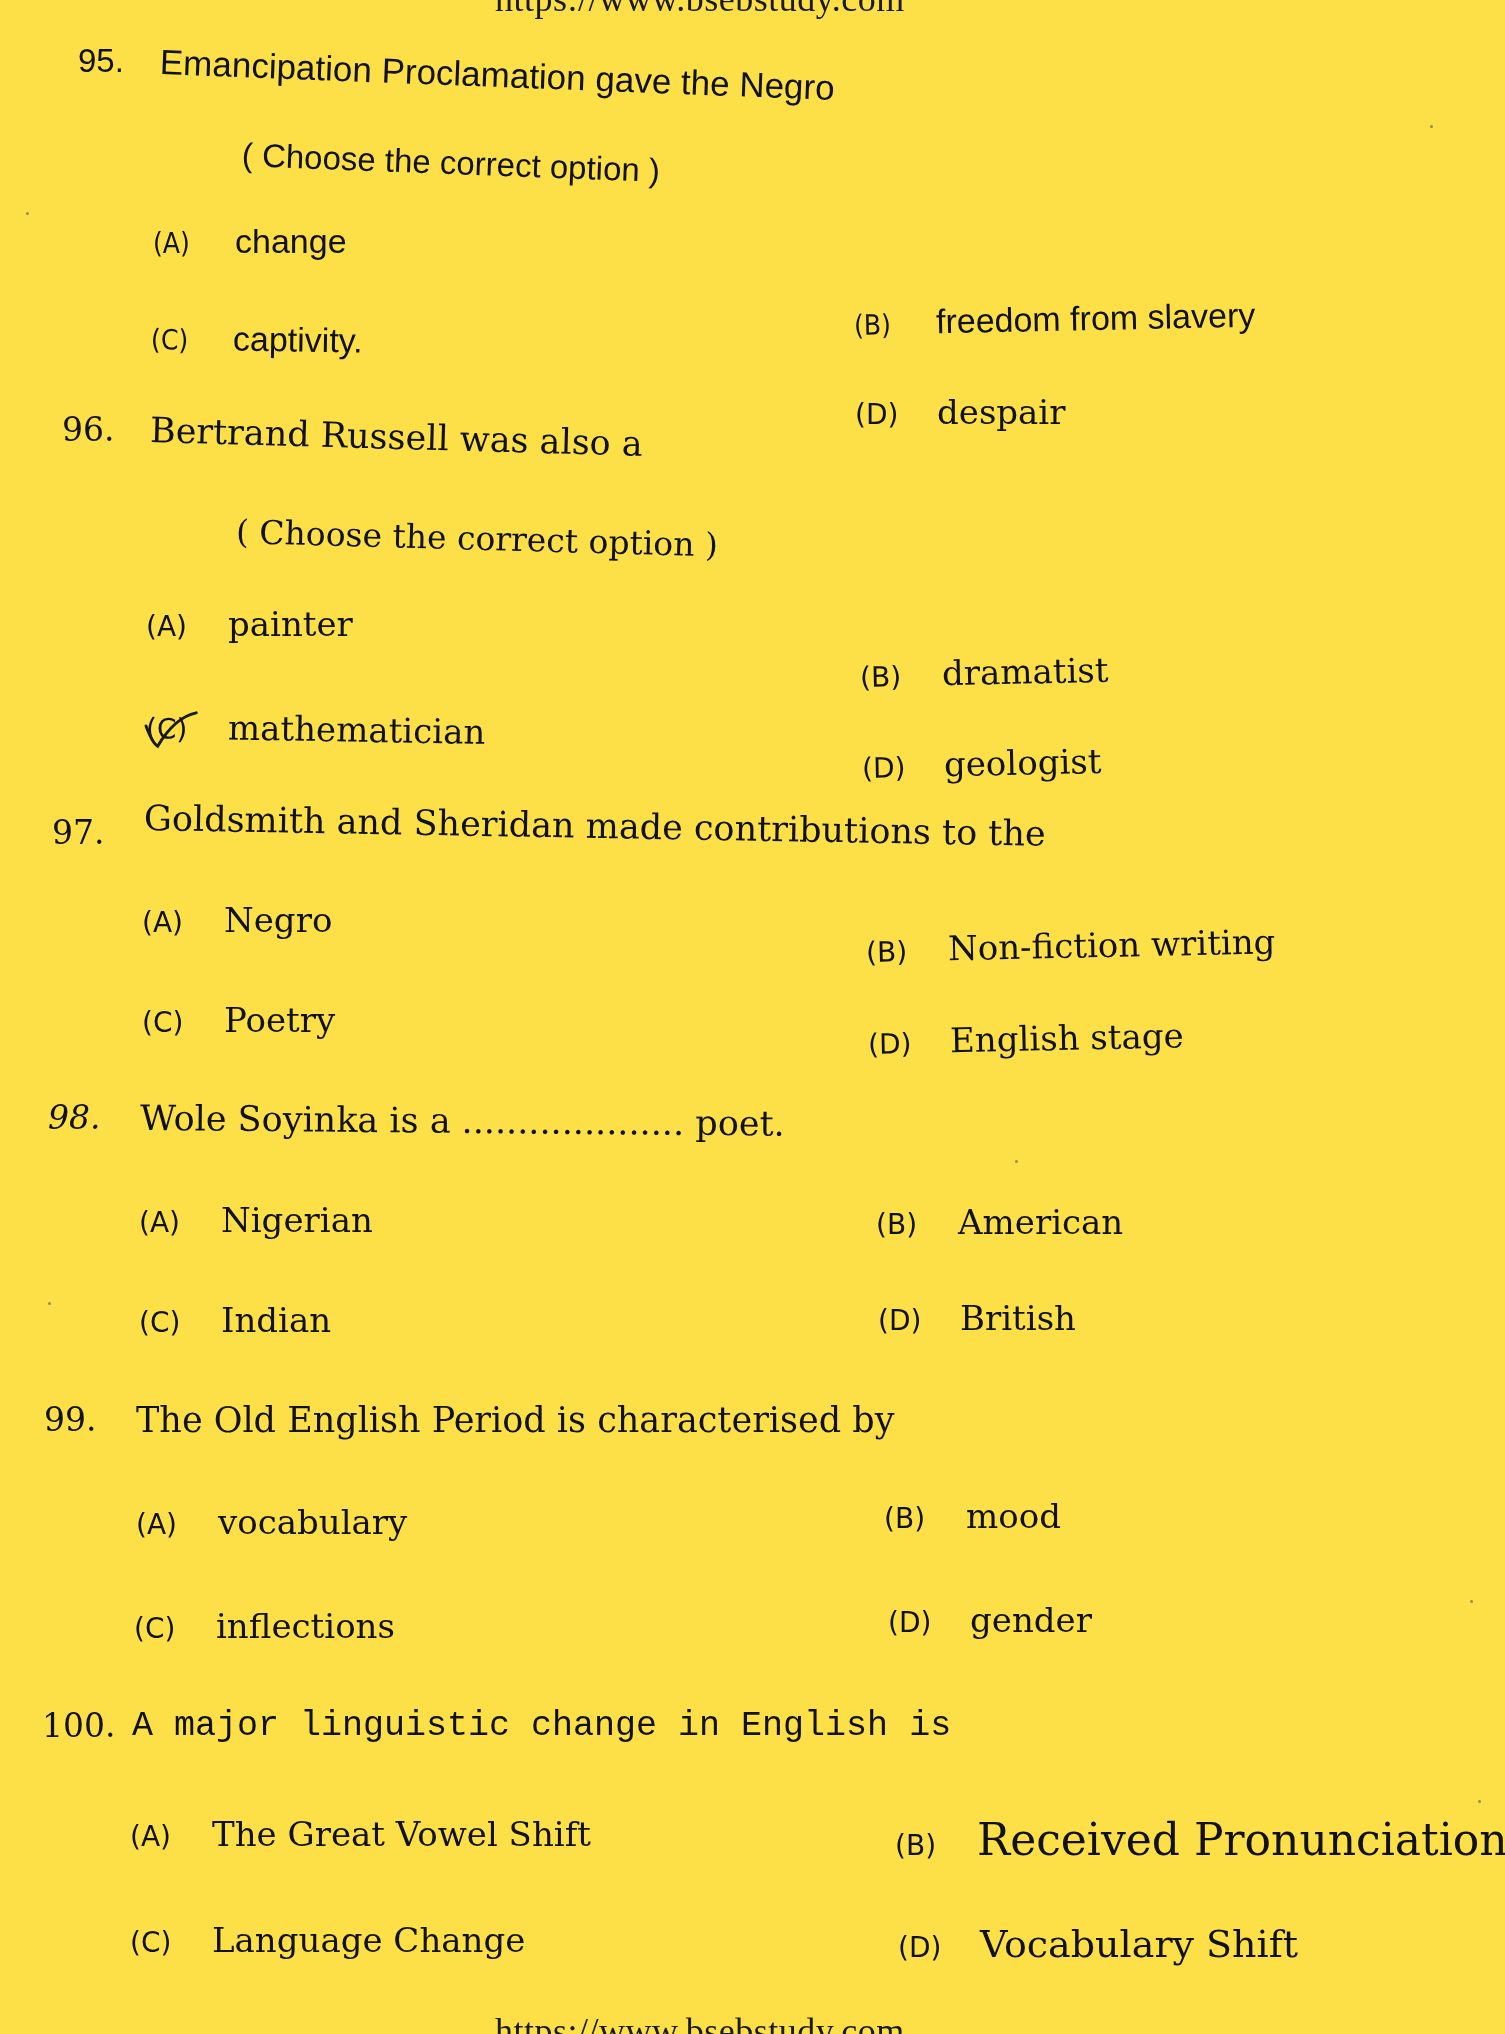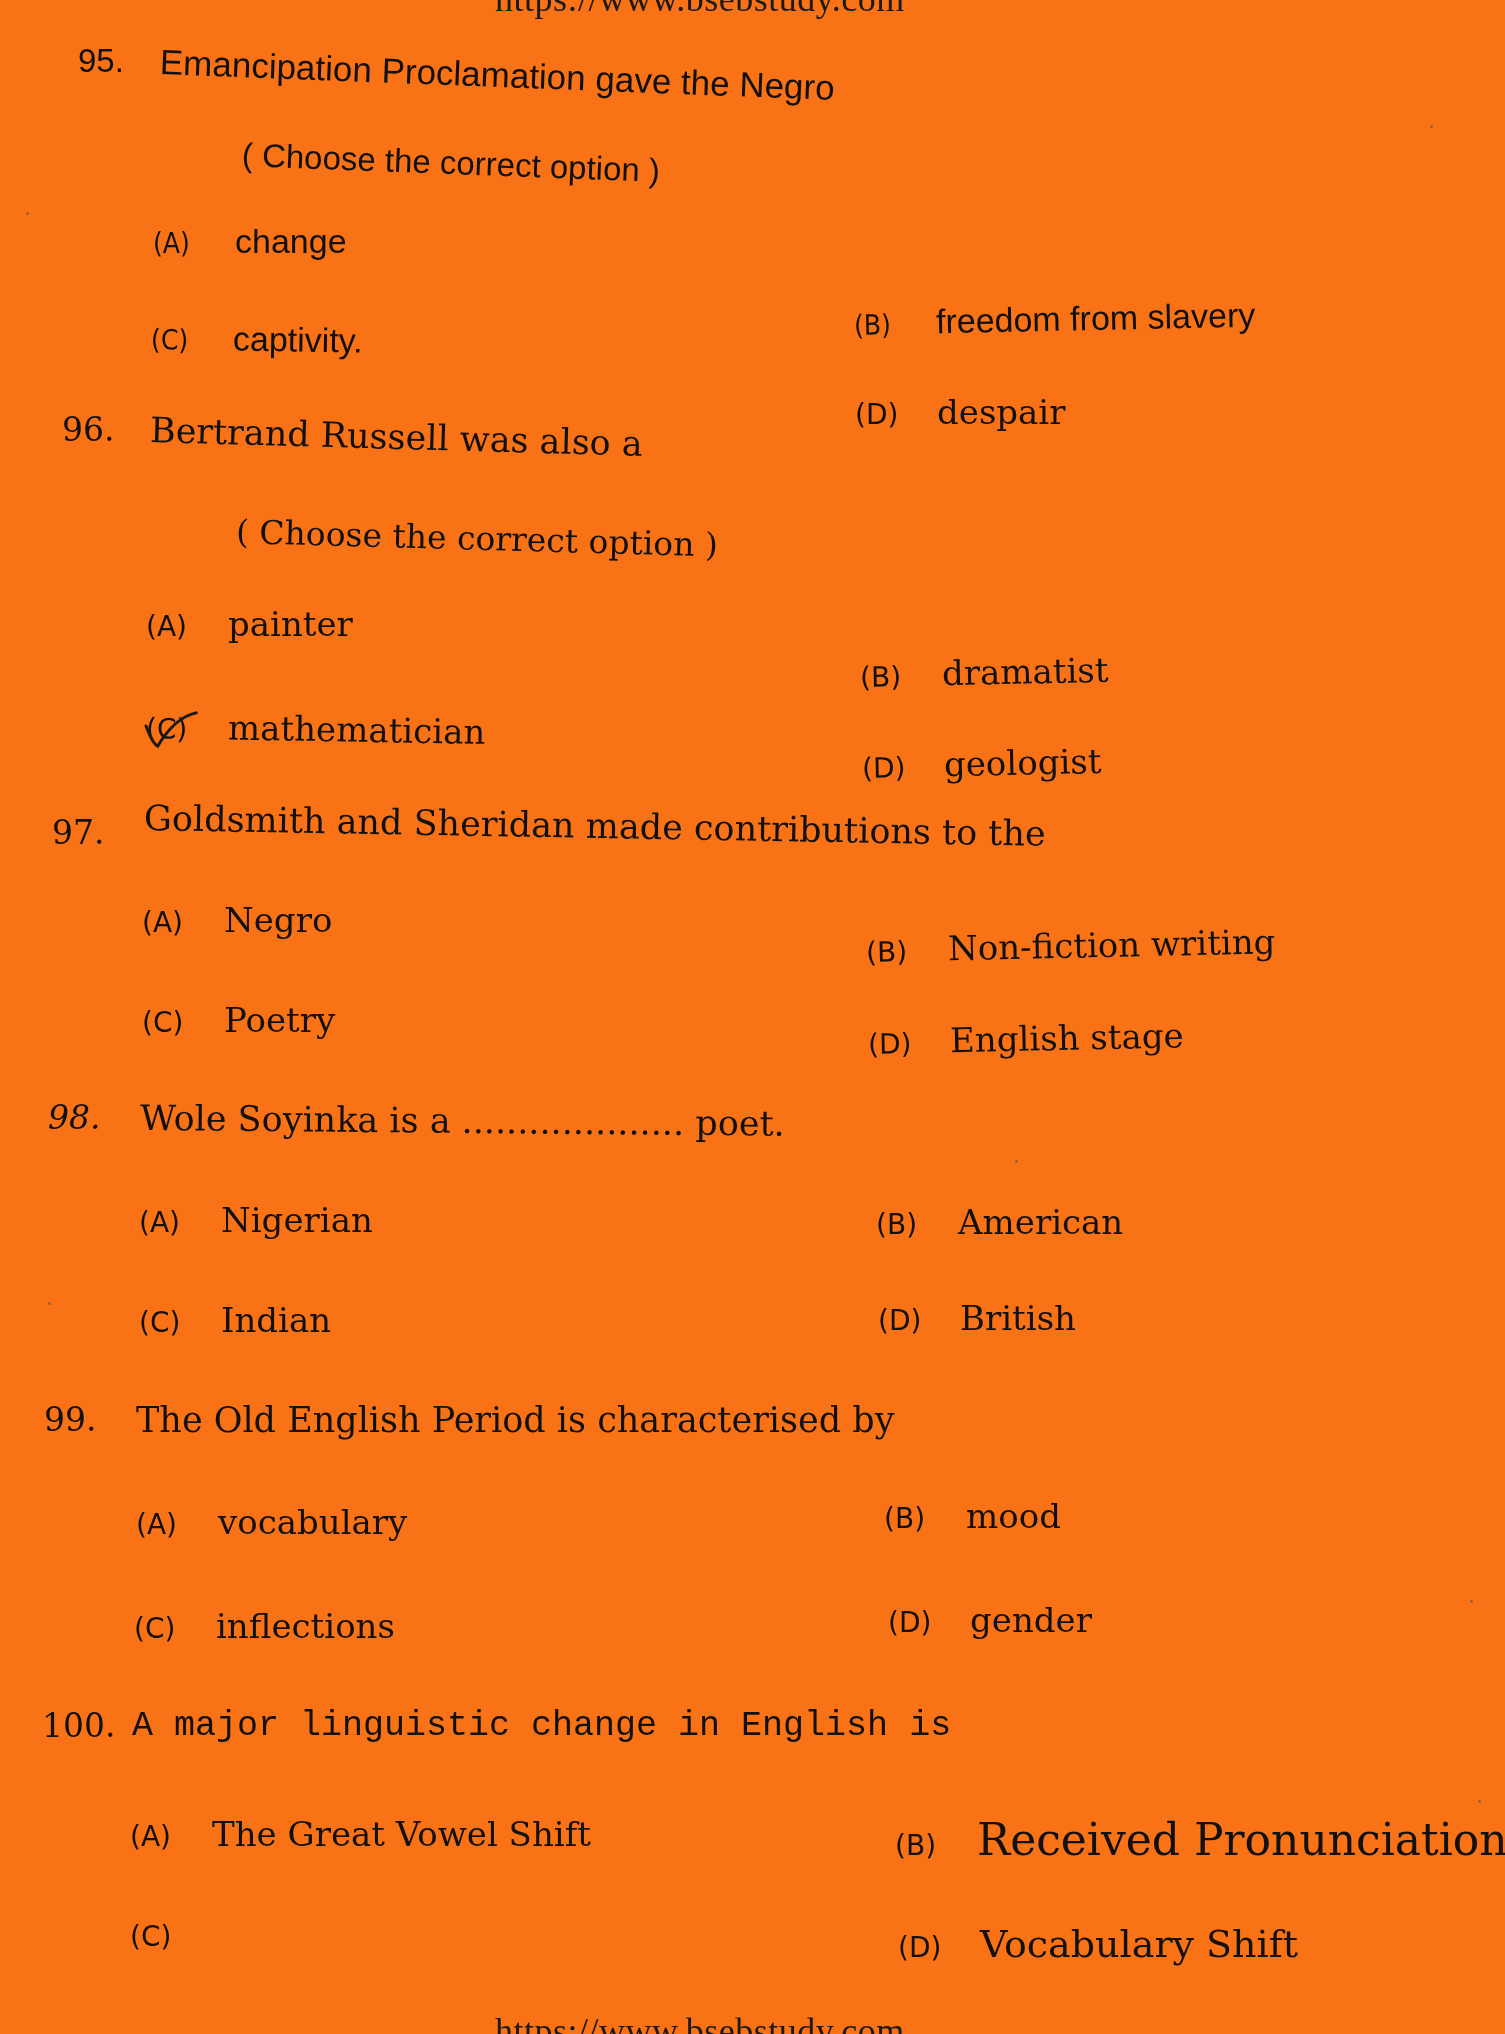--- a/index.html
+++ b/index.html
@@ -1,18 +1,18 @@
 <!DOCTYPE html>
 <html><head>
 <meta charset="utf-8">
 <style>
   html, body { margin:0; padding:0; background:#ffffff; }
   body { width:1505px; height:2034px; position:relative; overflow:hidden;
          font-family:"DejaVu Serif", "Liberation Serif", serif; color:#111; }
-  .page { position:absolute; inset:0; background:#f97316; }
+  .page { position:absolute; inset:0; background:#fde047; }
   .abs { position:absolute; white-space:nowrap; }
   .url { font-family:"Liberation Serif", serif; font-size:36px; color:#1a1a1a; letter-spacing:0.5px; }
   .qnum { font-size:33px; font-weight:normal; }
   .qtext { font-size:35px; }
   .hint { font-size:33px; }
   .opt { font-size:33px; display:flex; align-items:baseline; }
   .opt .lbl { width:82px; display:inline-block; font-family:"DejaVu Sans", sans-serif; font-size:28px; }
   .opt .val { font-size:34px; }
   .skew1 { transform-origin:left center; transform:rotate(2.2deg); }
   .skew2 { transform-origin:left center; transform:rotate(1.6deg); }
@@ -146,20 +146,21 @@
   <div class="abs opt" style="left:130px; top:1814px;">
     <span class="lbl">(A)</span>
     <span class="val">The Great Vowel Shift</span>
   </div>
   <div class="abs opt" style="left:895px; top:1814px;">
     <span class="lbl">(B)</span>
     <span class="val" style="font-size:44px;">Received Pronunciation</span>
   </div>
   <div class="abs opt" style="left:130px; top:1920px;">
     <span class="lbl">(C)</span>
+    <span class="val">Language Change</span>
   </div>
   <div class="abs opt" style="left:898px; top:1922px;">
     <span class="lbl">(D)</span>
     <span class="val" style="font-size:38px;">Vocabulary Shift</span>
   </div>
 
   <div class="abs url" style="left:495px; top:2010px;">https://www.bsebstudy.com</div>
 
   <div class="speck" style="left:26px; top:212px;"></div>
   <div class="speck" style="left:1430px; top:125px;"></div>

